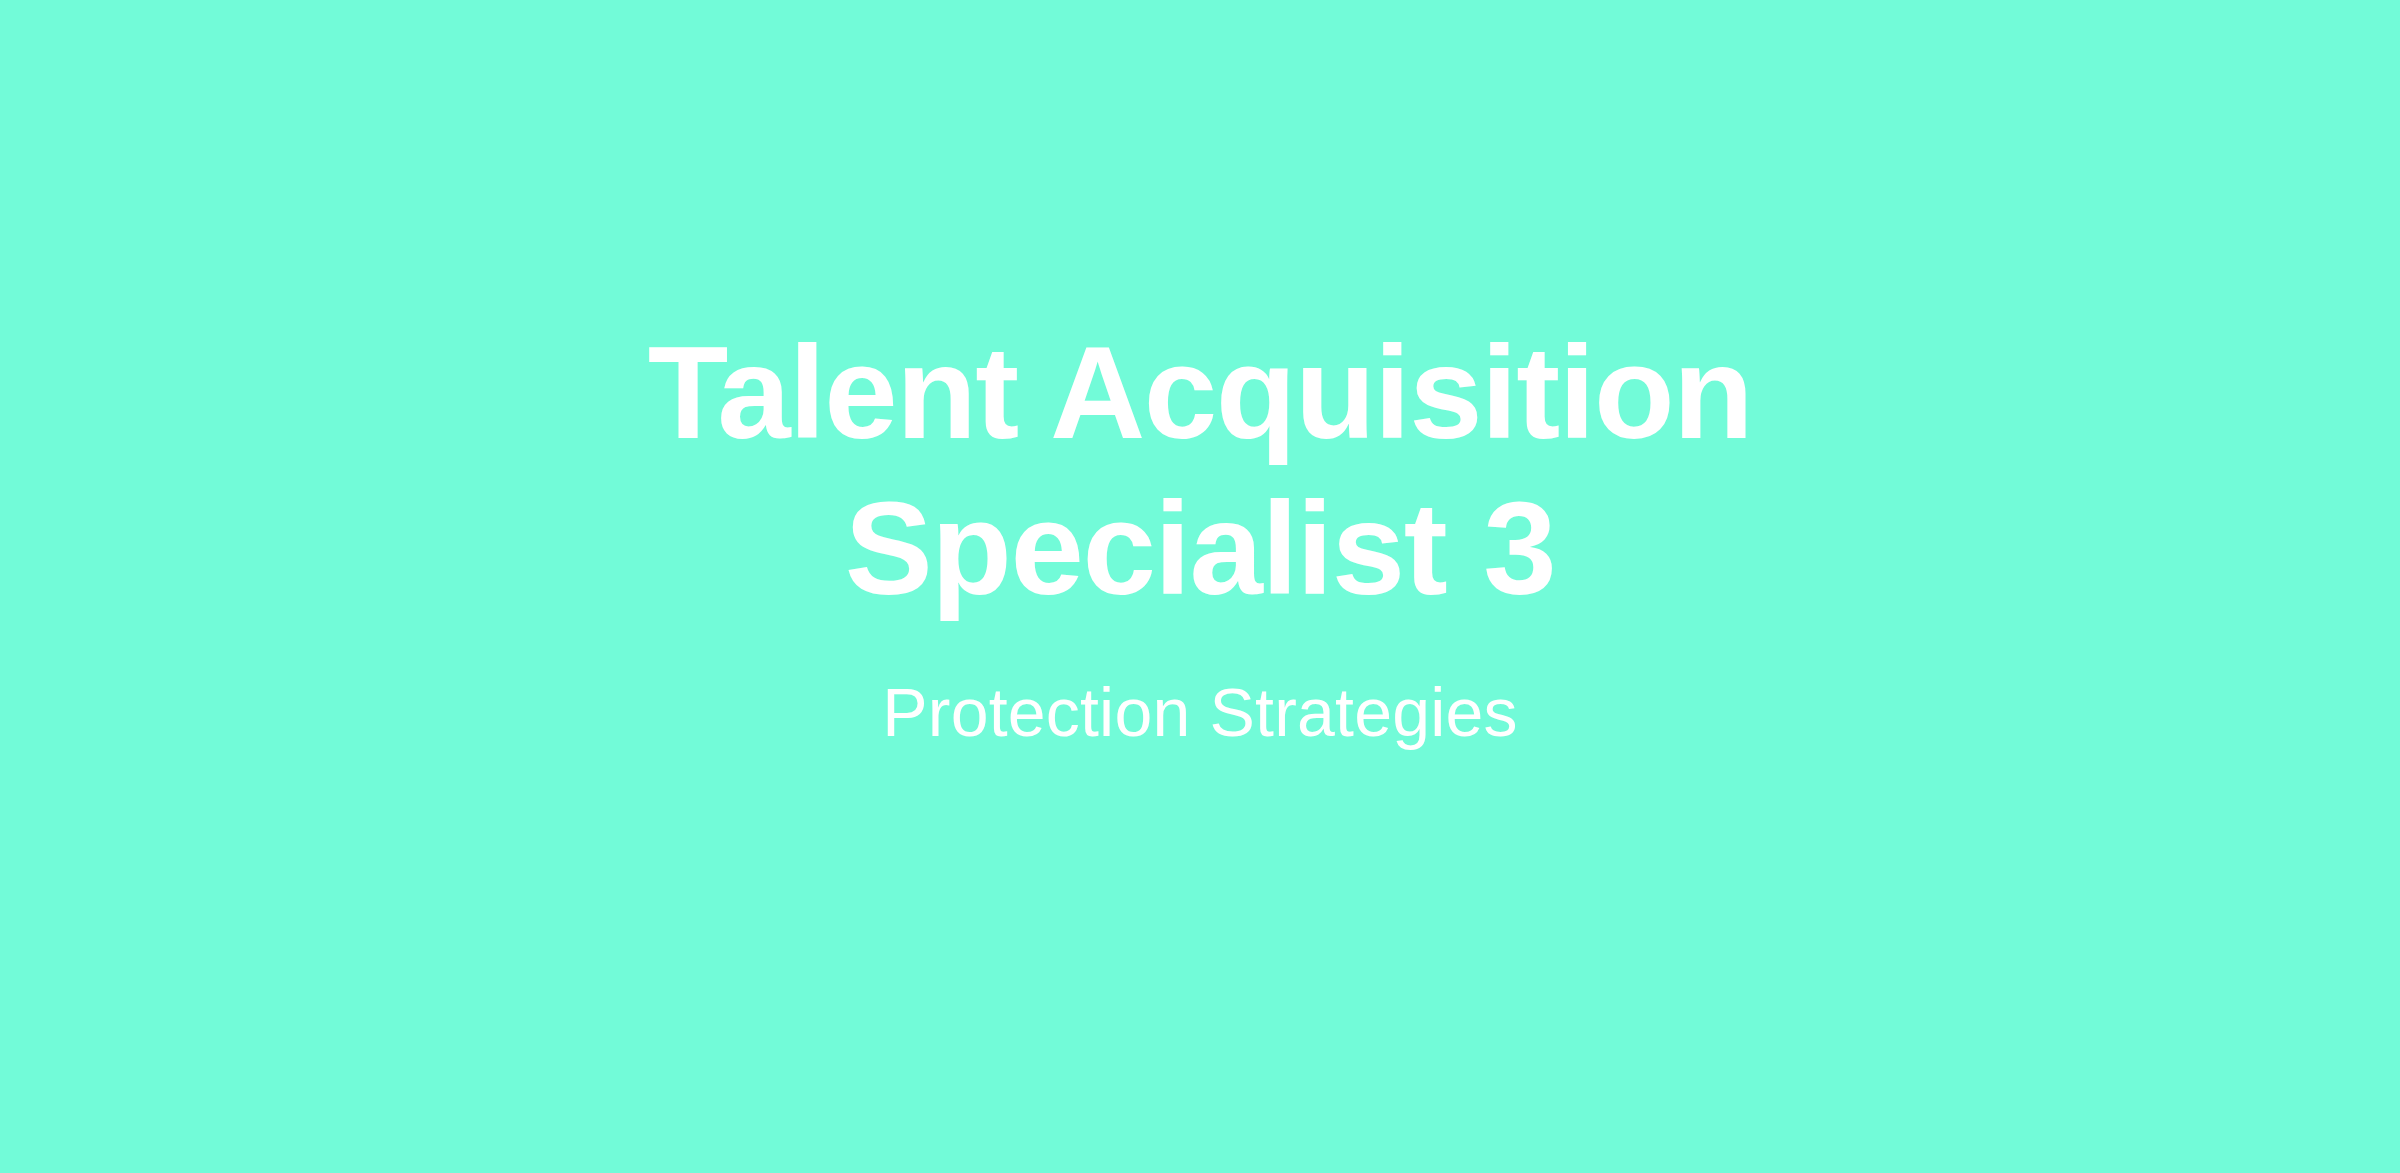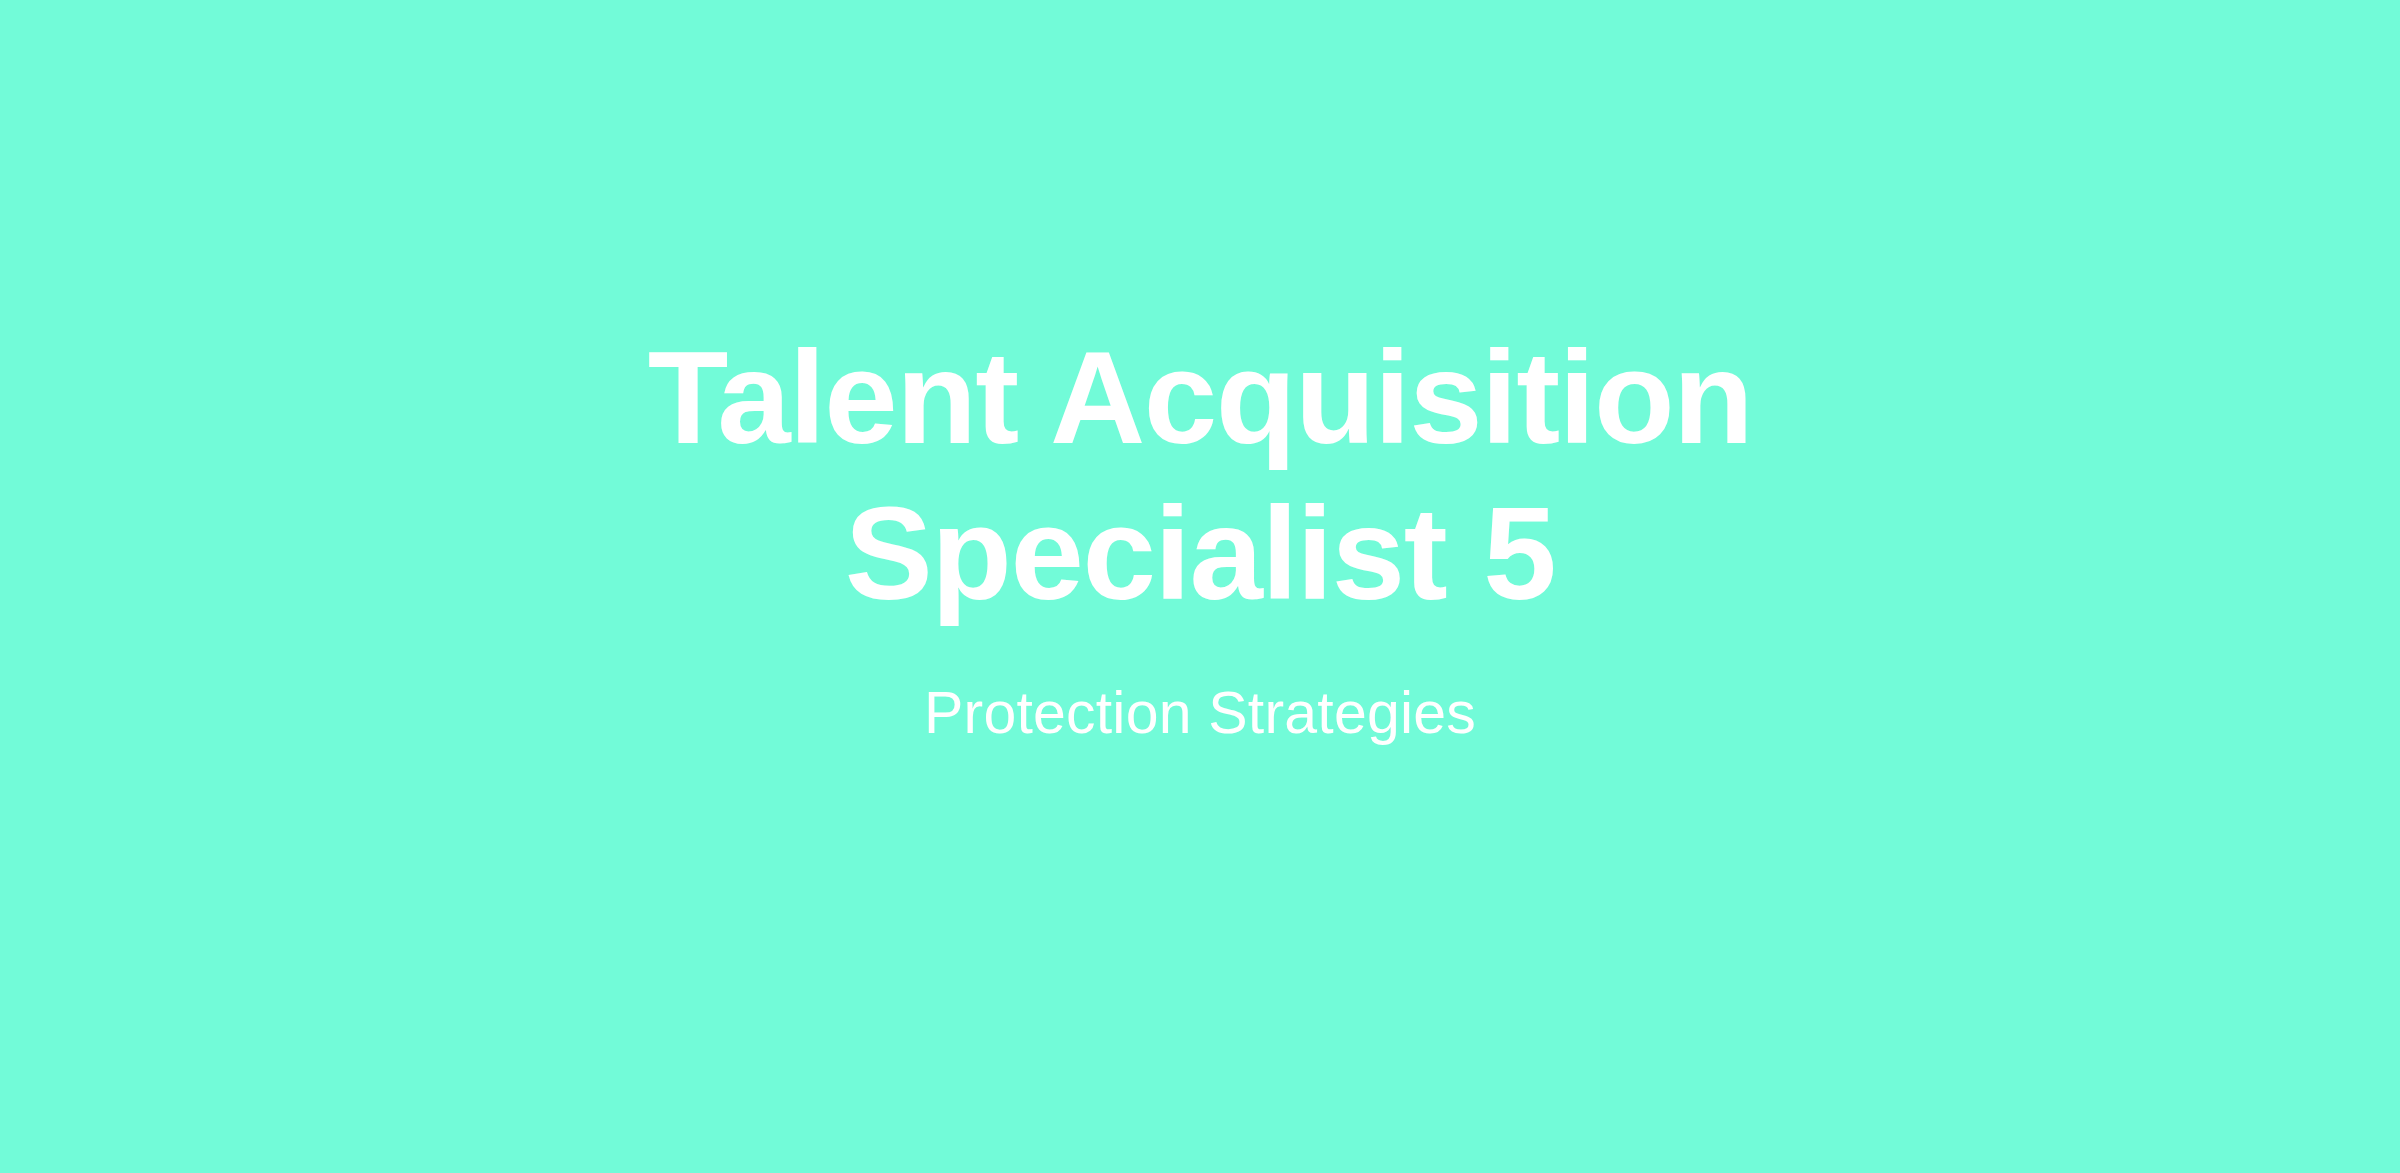--- a/index.html
+++ b/index.html
@@ -49,34 +49,34 @@
     letter-spacing: -1.5px;
     color: #ffffff;
     text-align: center;
     word-spacing: 2px;
   }
 
   
   .slide-subtitle {
     margin: 46px 0 0 0;
     max-width: 1900px;
-    font-size: 59px;
+    font-size: 68px;
     font-weight: 300;
     line-height: 1.2;
     letter-spacing: 0.2px;
     color: #ffffff;
     text-align: center;
   }
 </style>
 </head>
 <body style="background: rgb(114, 251, 216);">
 
 <div class="slide" style="background: rgb(114, 251, 216);">
 
   <div class="title-block">
 
-    <h1 class="slide-title" style="color: rgb(255, 255, 255);">Talent Acquisition Specialist 5</h1>
+    <h1 class="slide-title" style="color: rgb(255, 255, 255);">Talent Acquisition Specialist 3</h1>
 
     <p class="slide-subtitle" style="color: rgb(255, 255, 255);">Protection Strategies</p>
 
   </div>
 
 </div>
 
 </body></html>

